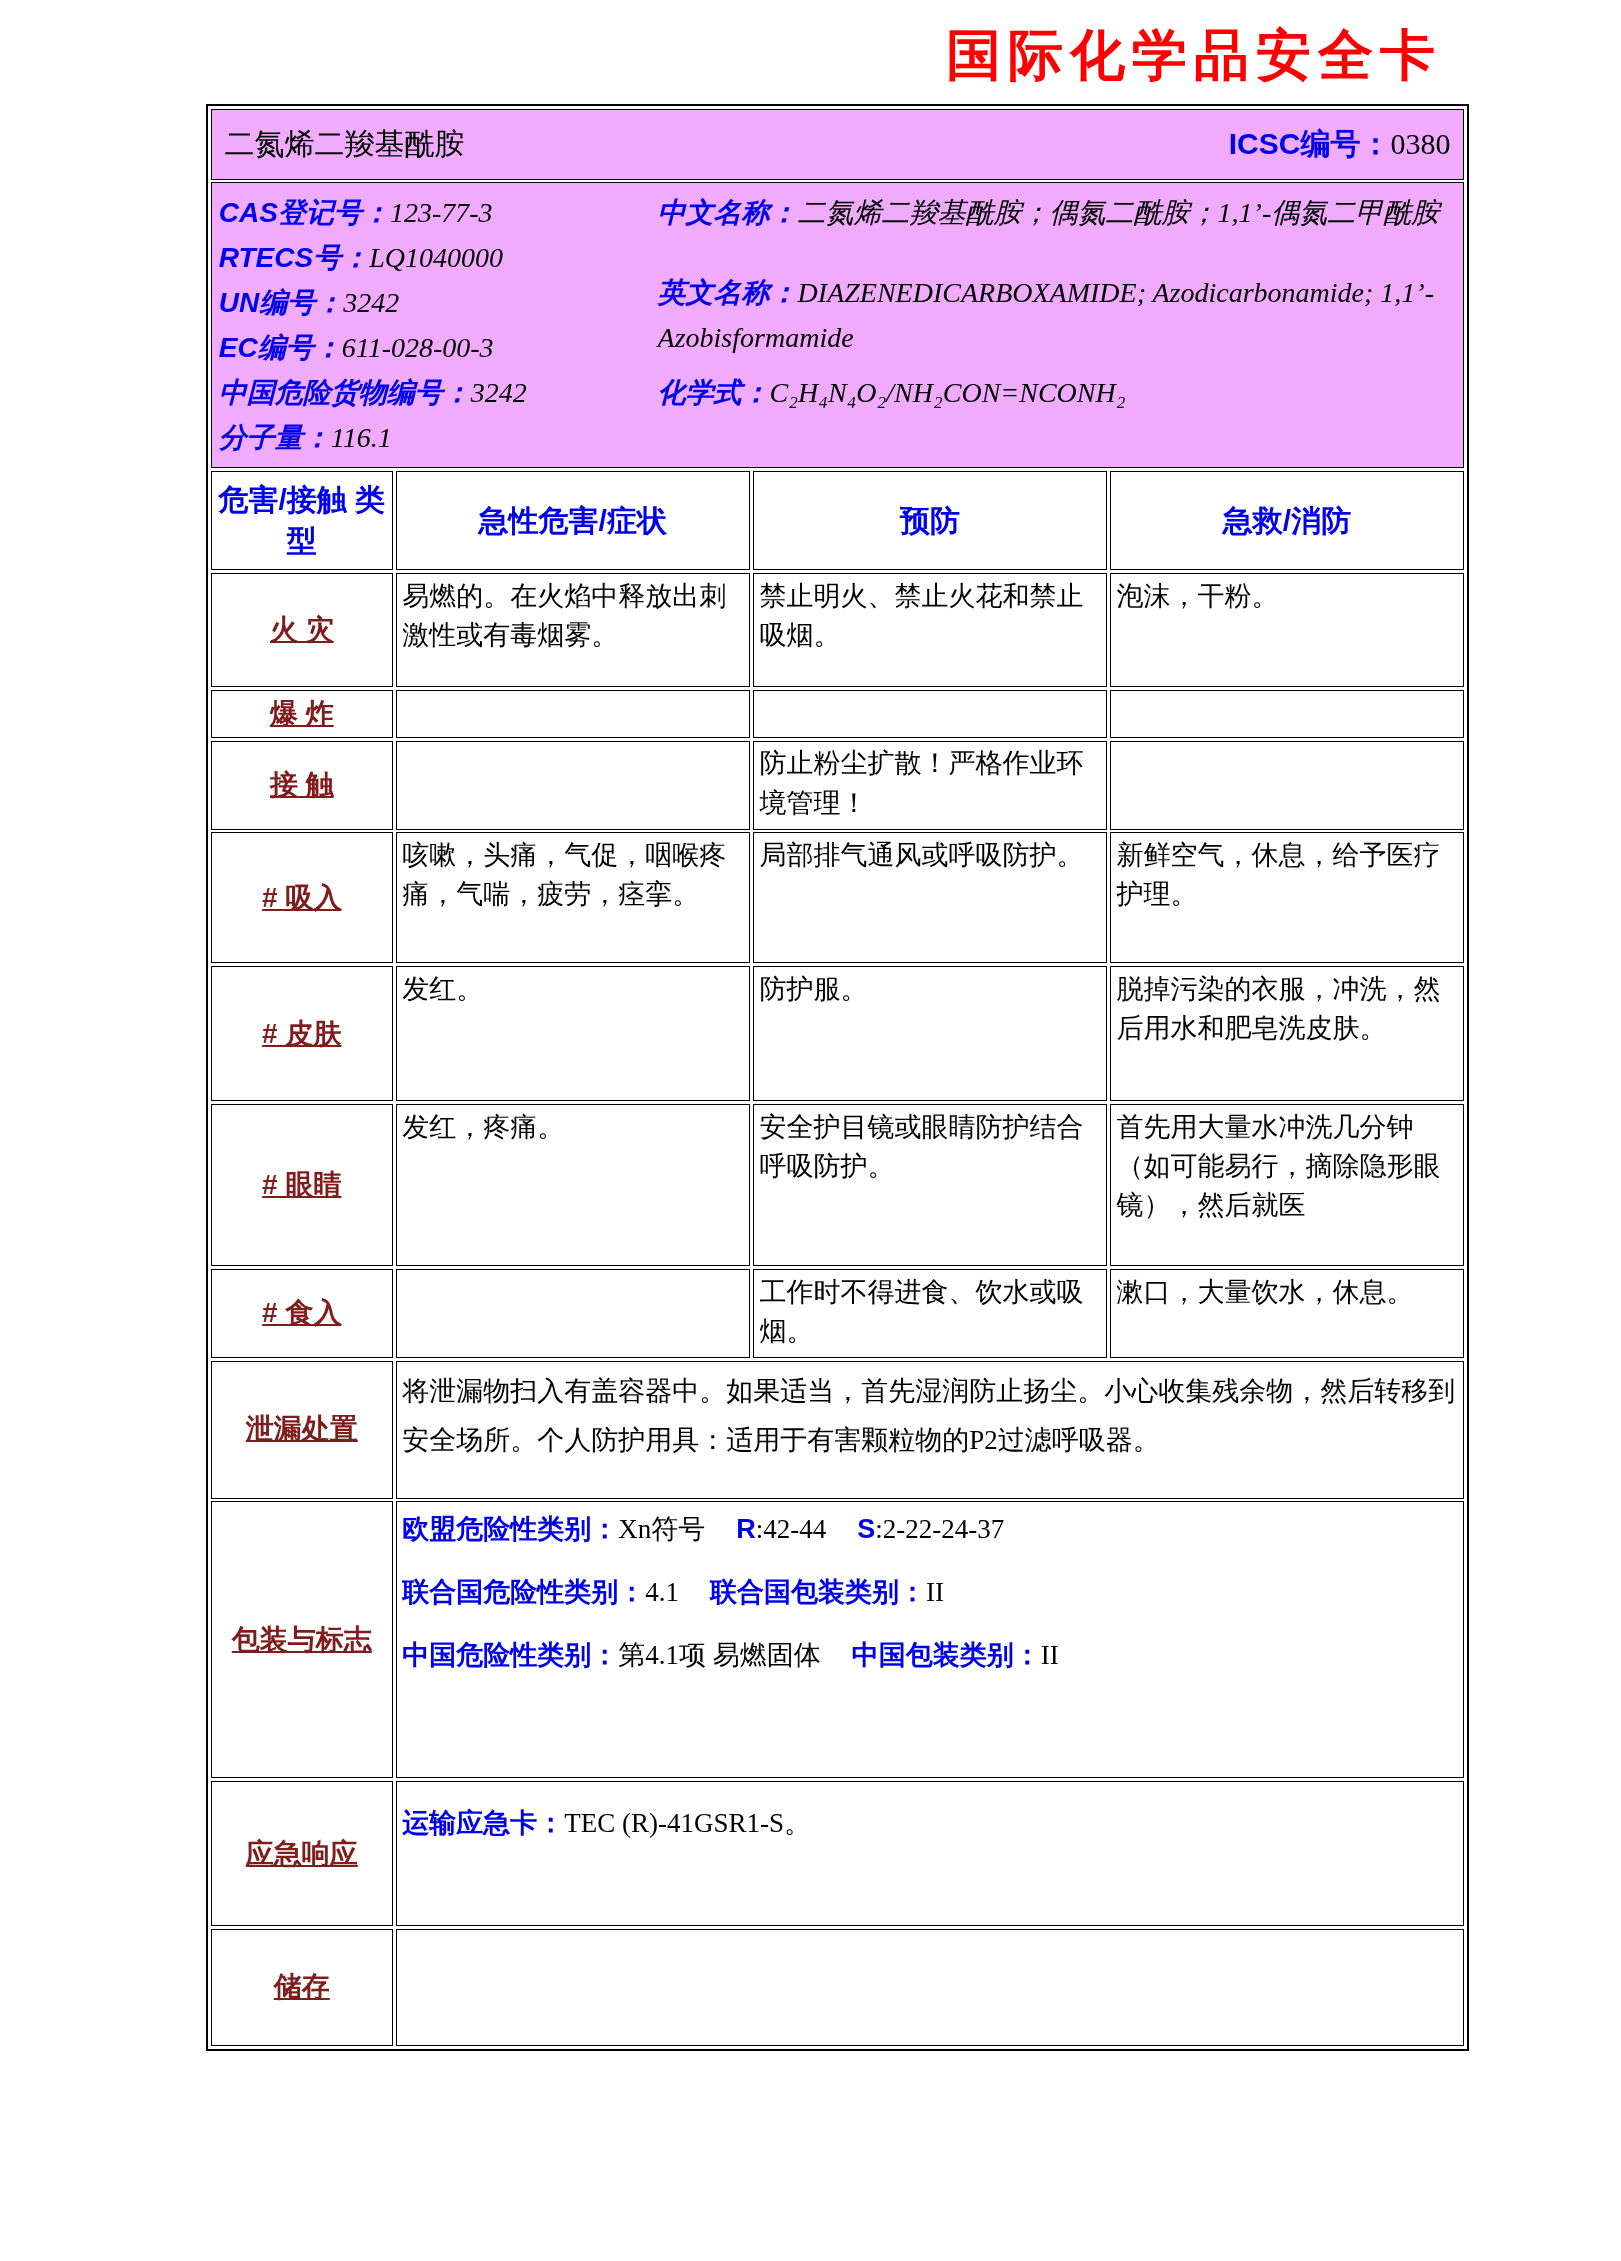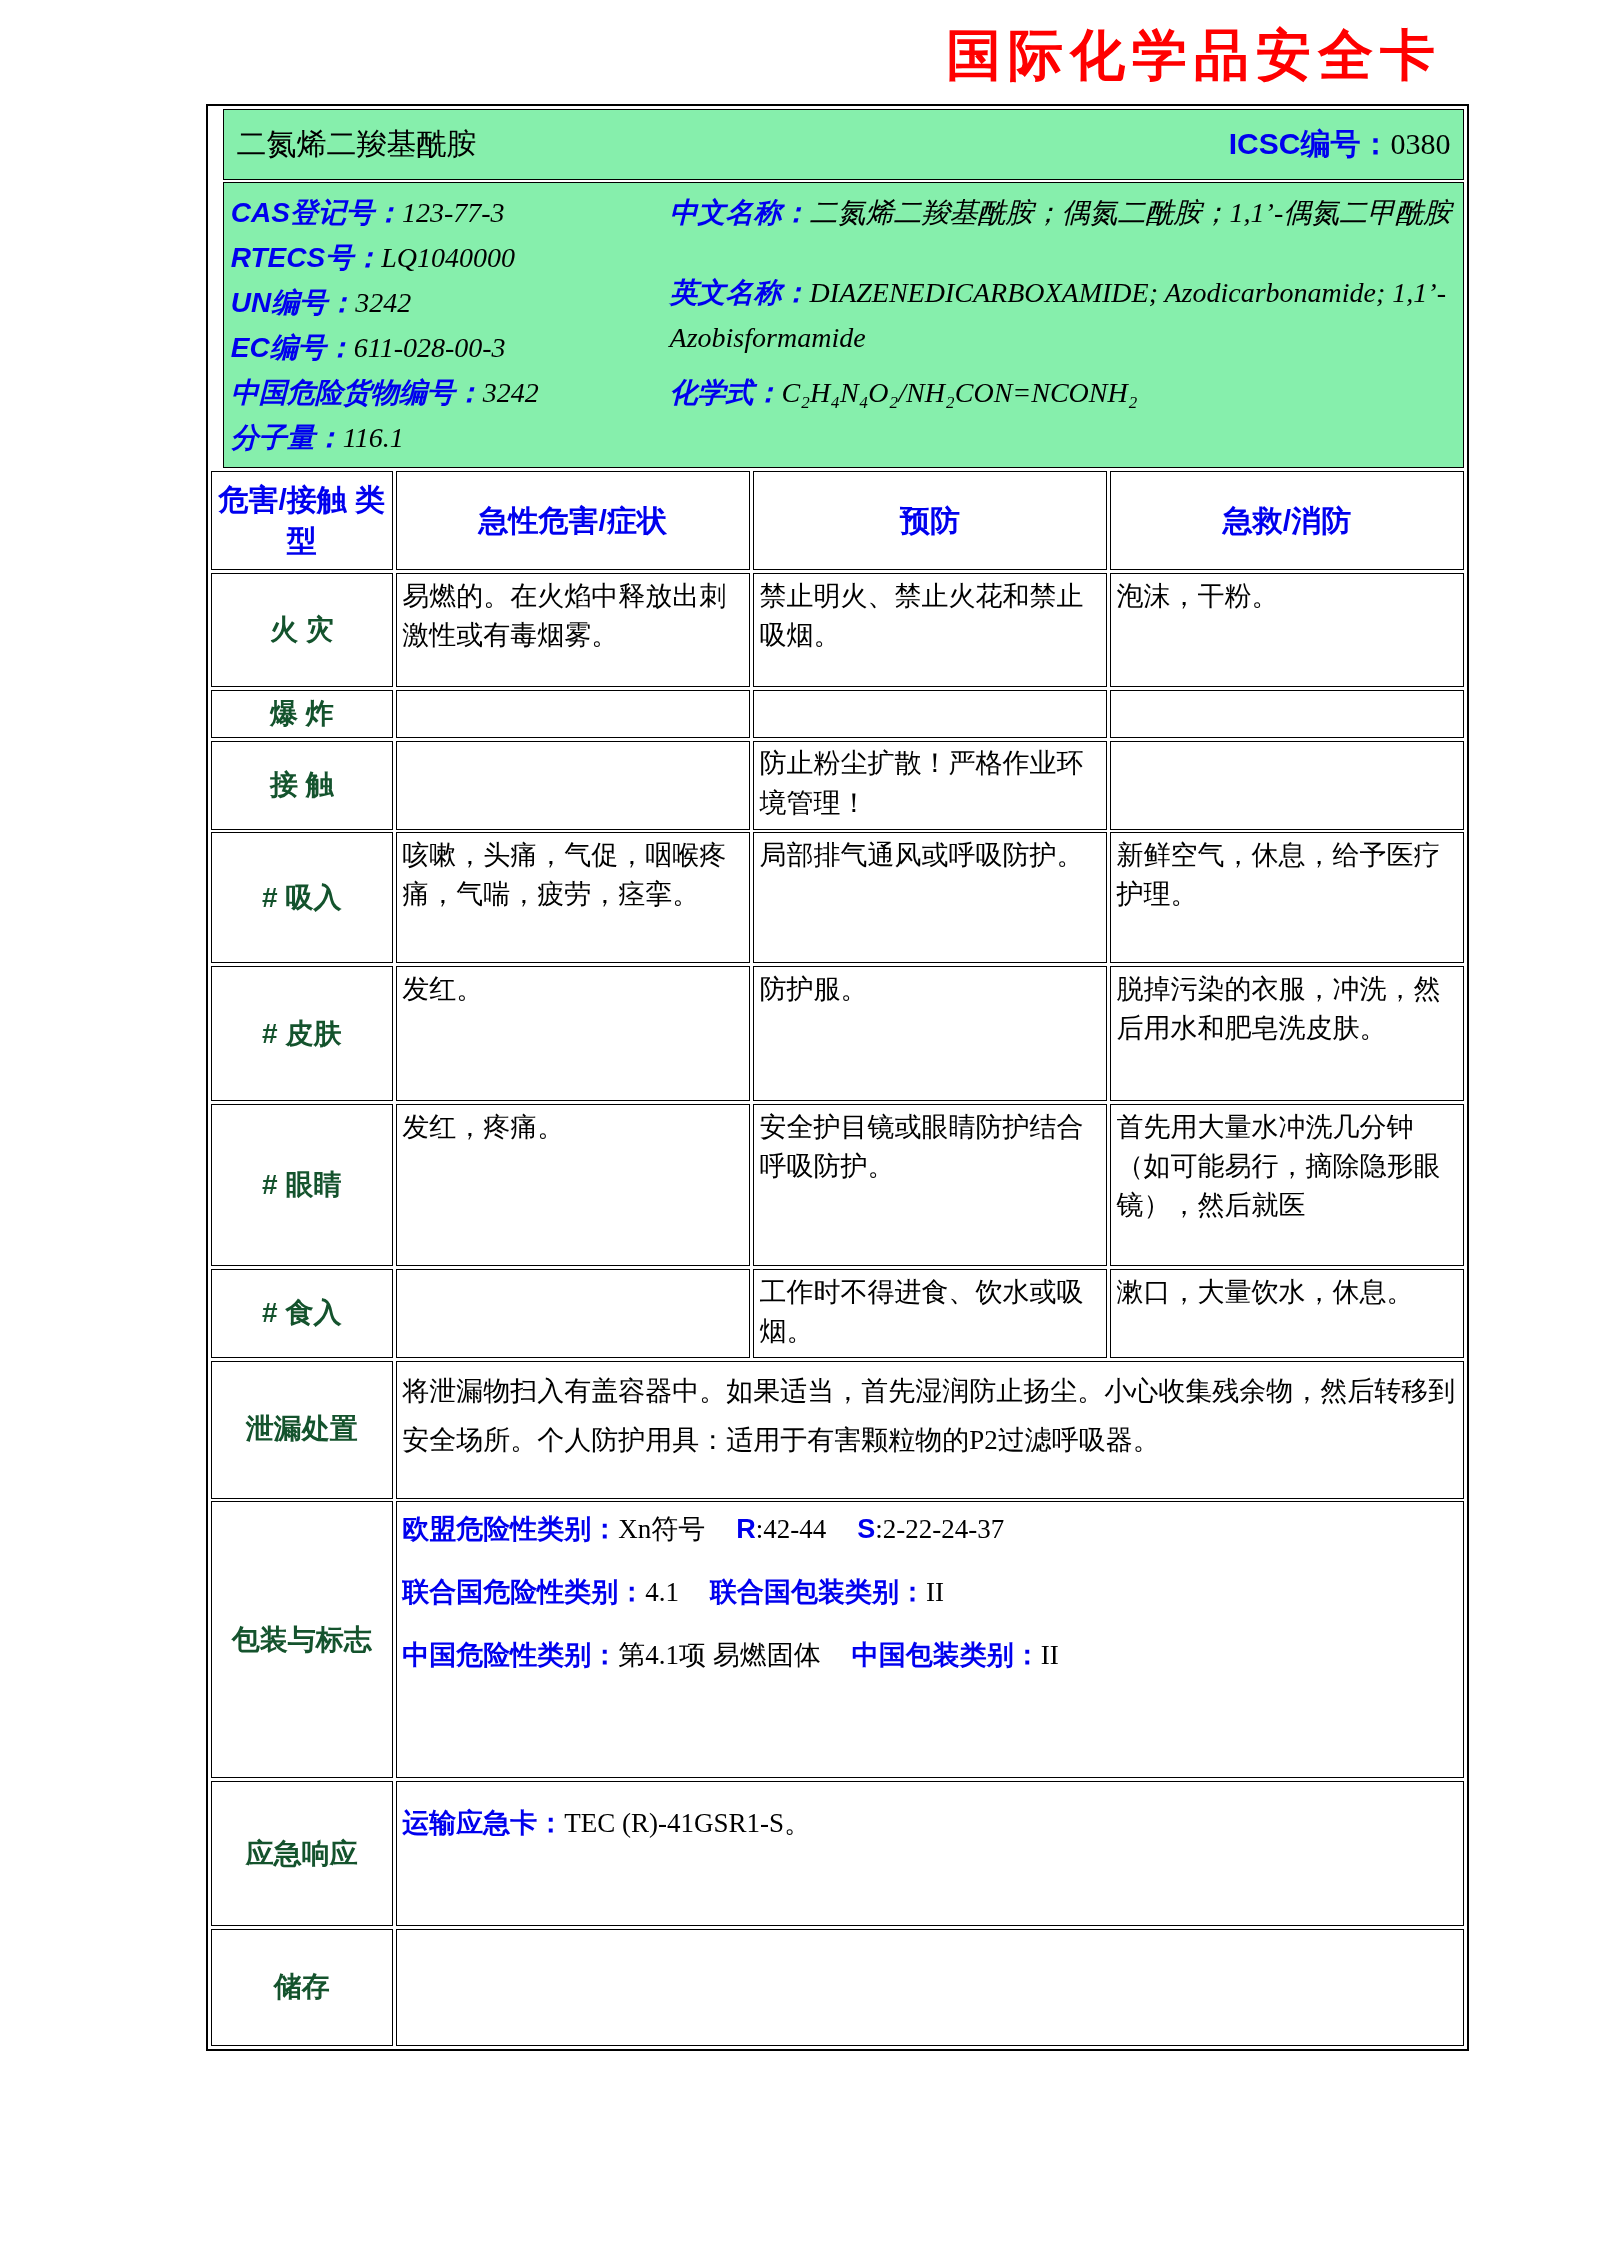--- a/index.html
+++ b/index.html
@@ -23,21 +23,21 @@
     margin-left:206px;
     width:1263px;
     box-sizing:border-box;
     border:2.1px solid #000;
     padding:2.8px;
     display:flex;
     flex-direction:column;
     gap:2.8px;
     background:#fff;
   }
-  .box{border:1.4px solid #000;box-sizing:border-box;background:#86efac;margin-left:12px;}
+  .box{border:1.4px solid #000;box-sizing:border-box;background:#f0abfc;}
   .blue{color:#0000ee;font-weight:bold;font-family:"Liberation Sans",sans-serif;}
   .val{color:#000;font-family:"Liberation Serif",serif;font-weight:normal;}
 
   
   .header-row{
     display:flex;justify-content:space-between;align-items:center;
     min-height:71px;padding:0 12.8px;font-size:30px;
   }
   .icsc{white-space:nowrap;}
   .icsc .blue{font-size:30px;}
@@ -54,22 +54,23 @@
   
   .trow{display:grid;grid-template-columns:182px 1fr 1fr 1fr;gap:2.8px;}
   .srow{display:grid;grid-template-columns:182px 1fr;gap:2.8px;}
   .cell{
     border:1.4px solid #000;box-sizing:border-box;background:#fff;
     font-size:27px;line-height:1.45;padding:2.8px 5.7px;
   }
   .label-cell{
     display:flex;align-items:center;justify-content:center;
     text-align:center;font-size:28px;line-height:1.3;
-    color:#14532d;font-weight:bold;font-family:"Liberation Sans",sans-serif;
+    color:#7f1d1d;font-weight:bold;font-family:"Liberation Sans",sans-serif;
     padding:2.8px 4.3px;
+    text-decoration:underline;
   }
   .head-cell{
     display:flex;align-items:center;justify-content:center;
     text-align:center;color:#0000ee;font-weight:bold;
     font-family:"Liberation Sans",sans-serif;font-size:30px;line-height:1.35;
   }
   .thead{min-height:99px;}
   .r-fire .cell{min-height:114px;}
   .r-expl .cell{min-height:48px;}
   .r-cont .cell{min-height:89px;}

